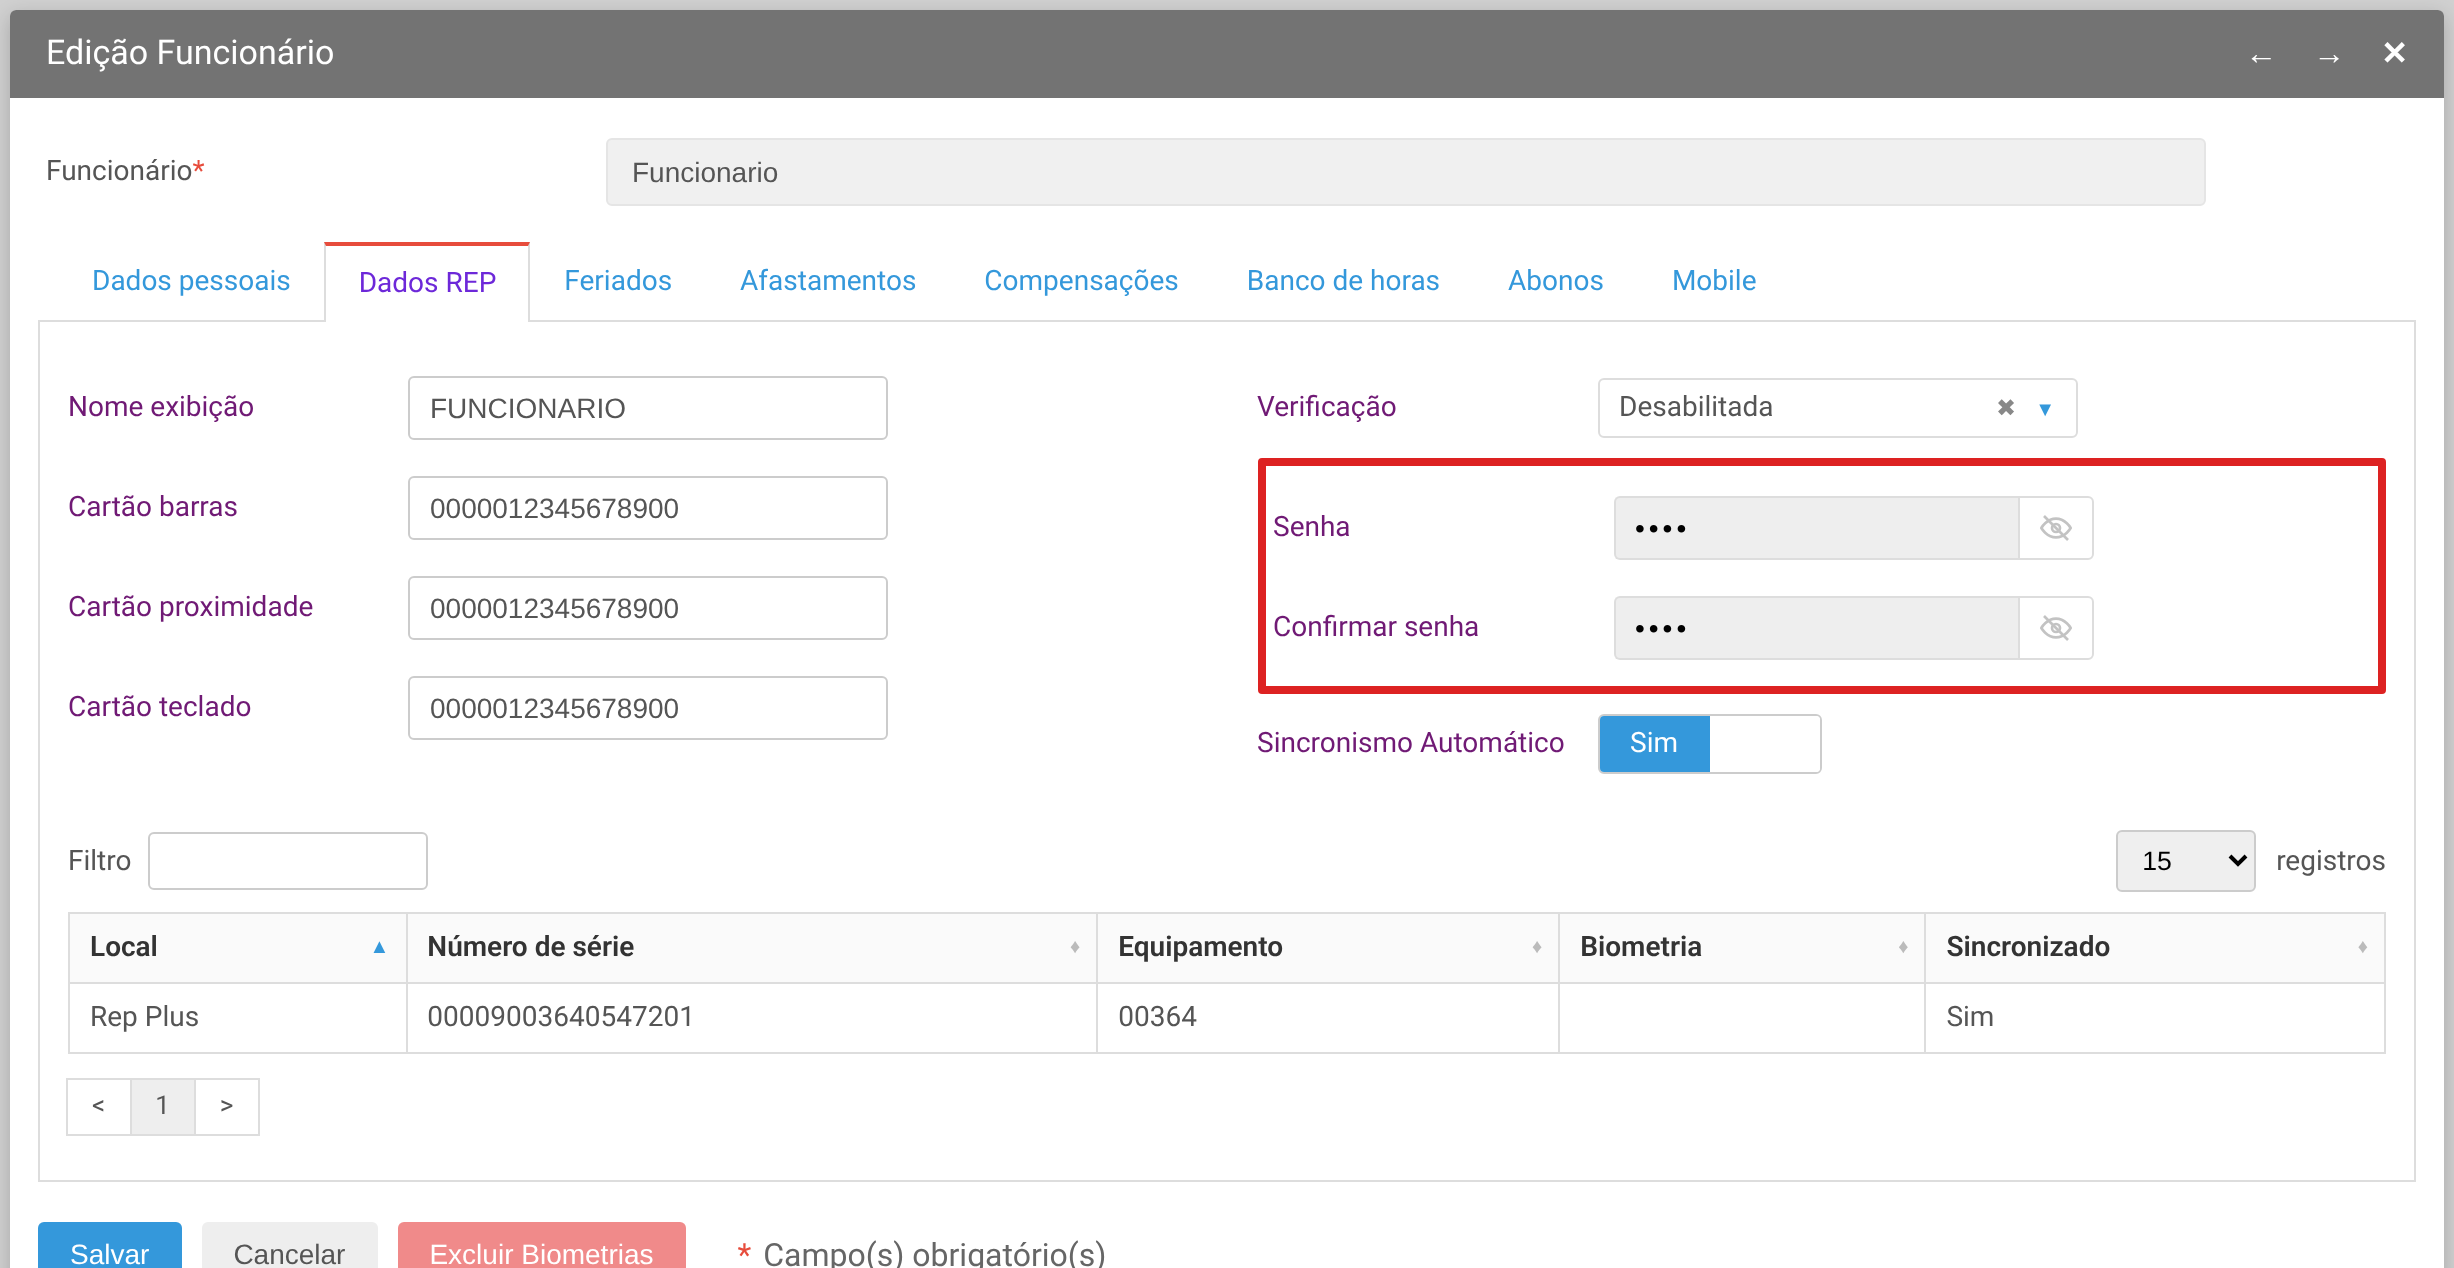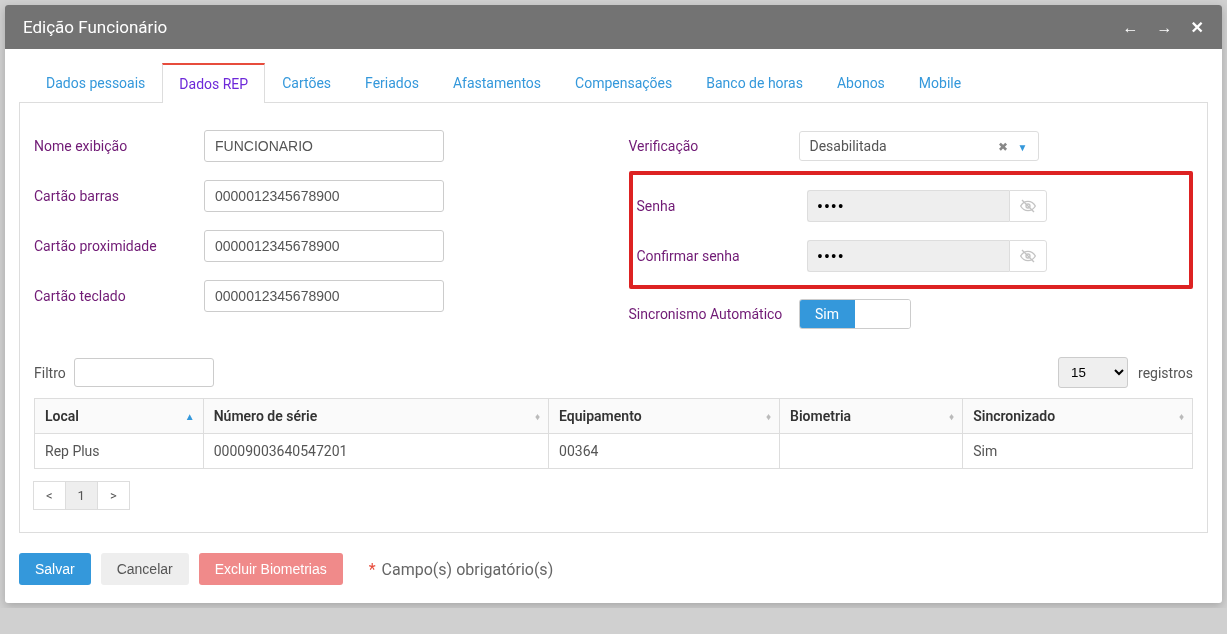--- a/index.html
+++ b/index.html
@@ -258,25 +258,30 @@
     <span class="title">Edição Funcionário</span>
     <div class="controls">
       <span>←</span>
       <span>→</span>
       <span>✕</span>
     </div>
   </div>
 
   <div class="modal-body">
 
+    <div class="top-row">
+      <div class="label">
+        <span>Funcionário</span><span class="req">*</span>
+      </div>
+      <input type="text" readonly="" value="Funcionario" style="">
+    </div>
 
     <div class="tabs">
       <div class="tab">Dados pessoais</div>
       <div class="tab active">Dados REP</div>
-      <div class="tab">Cartões</div>
       <div class="tab">Feriados</div>
       <div class="tab">Afastamentos</div>
       <div class="tab">Compensações</div>
       <div class="tab">Banco de horas</div>
       <div class="tab">Abonos</div>
       <div class="tab">Mobile</div>
     </div>
 
     <div class="tab-content">
 

